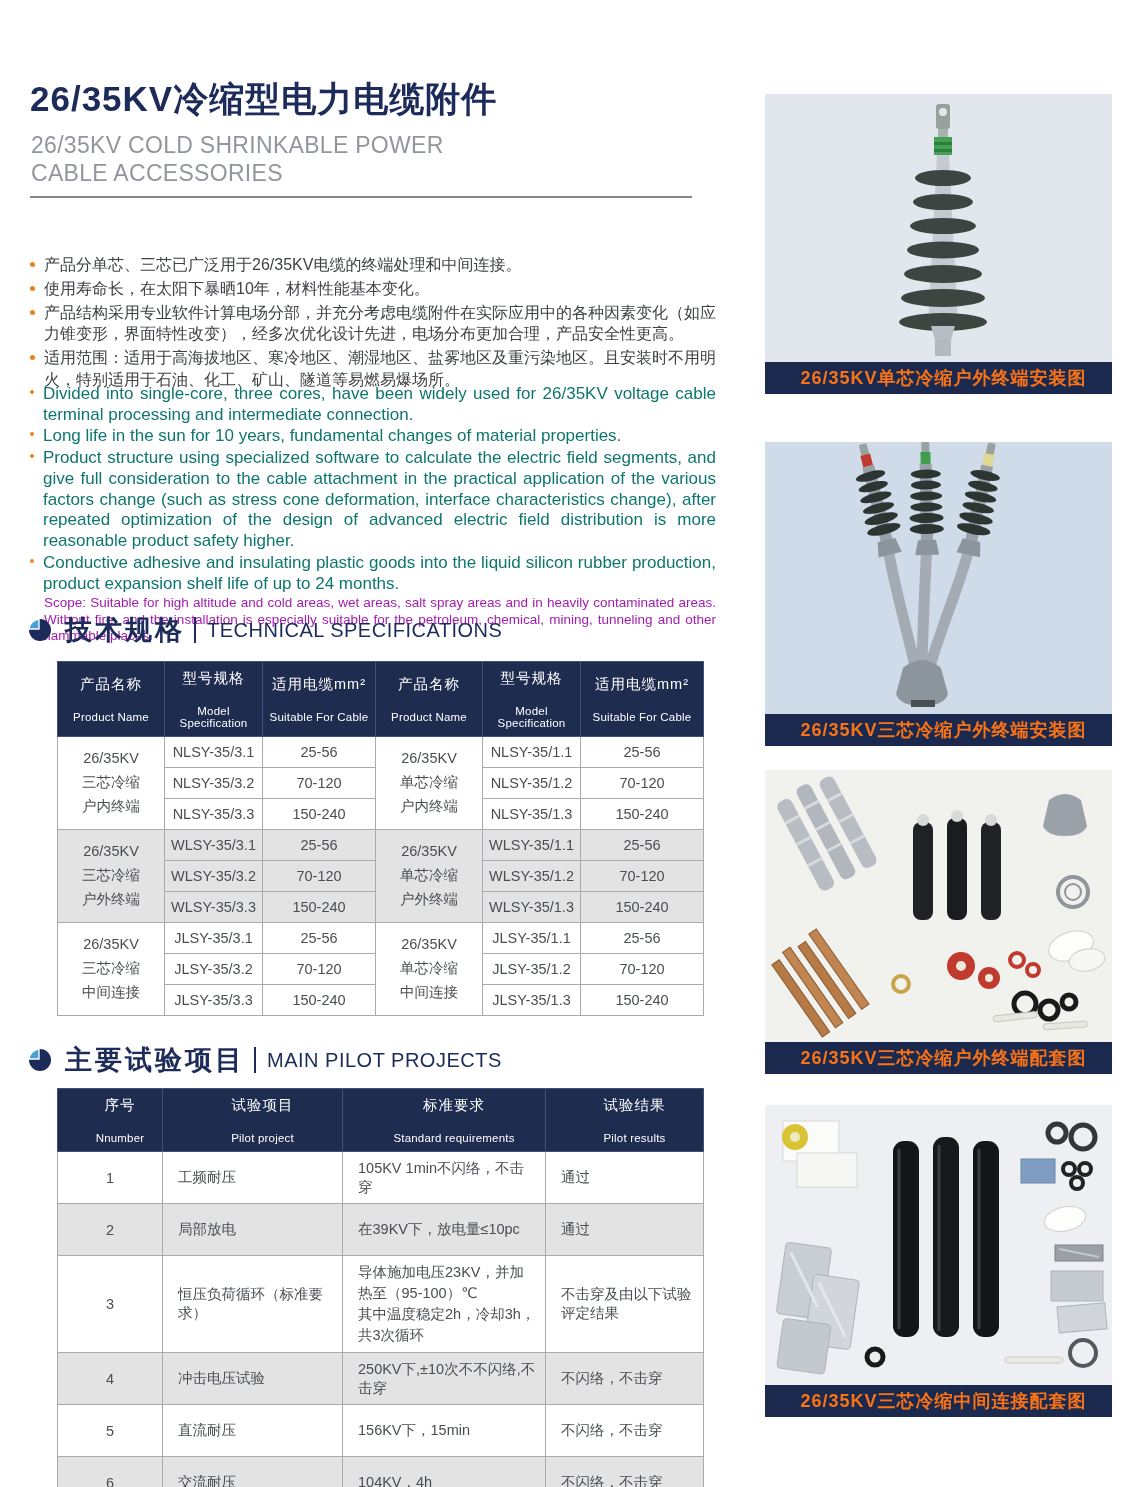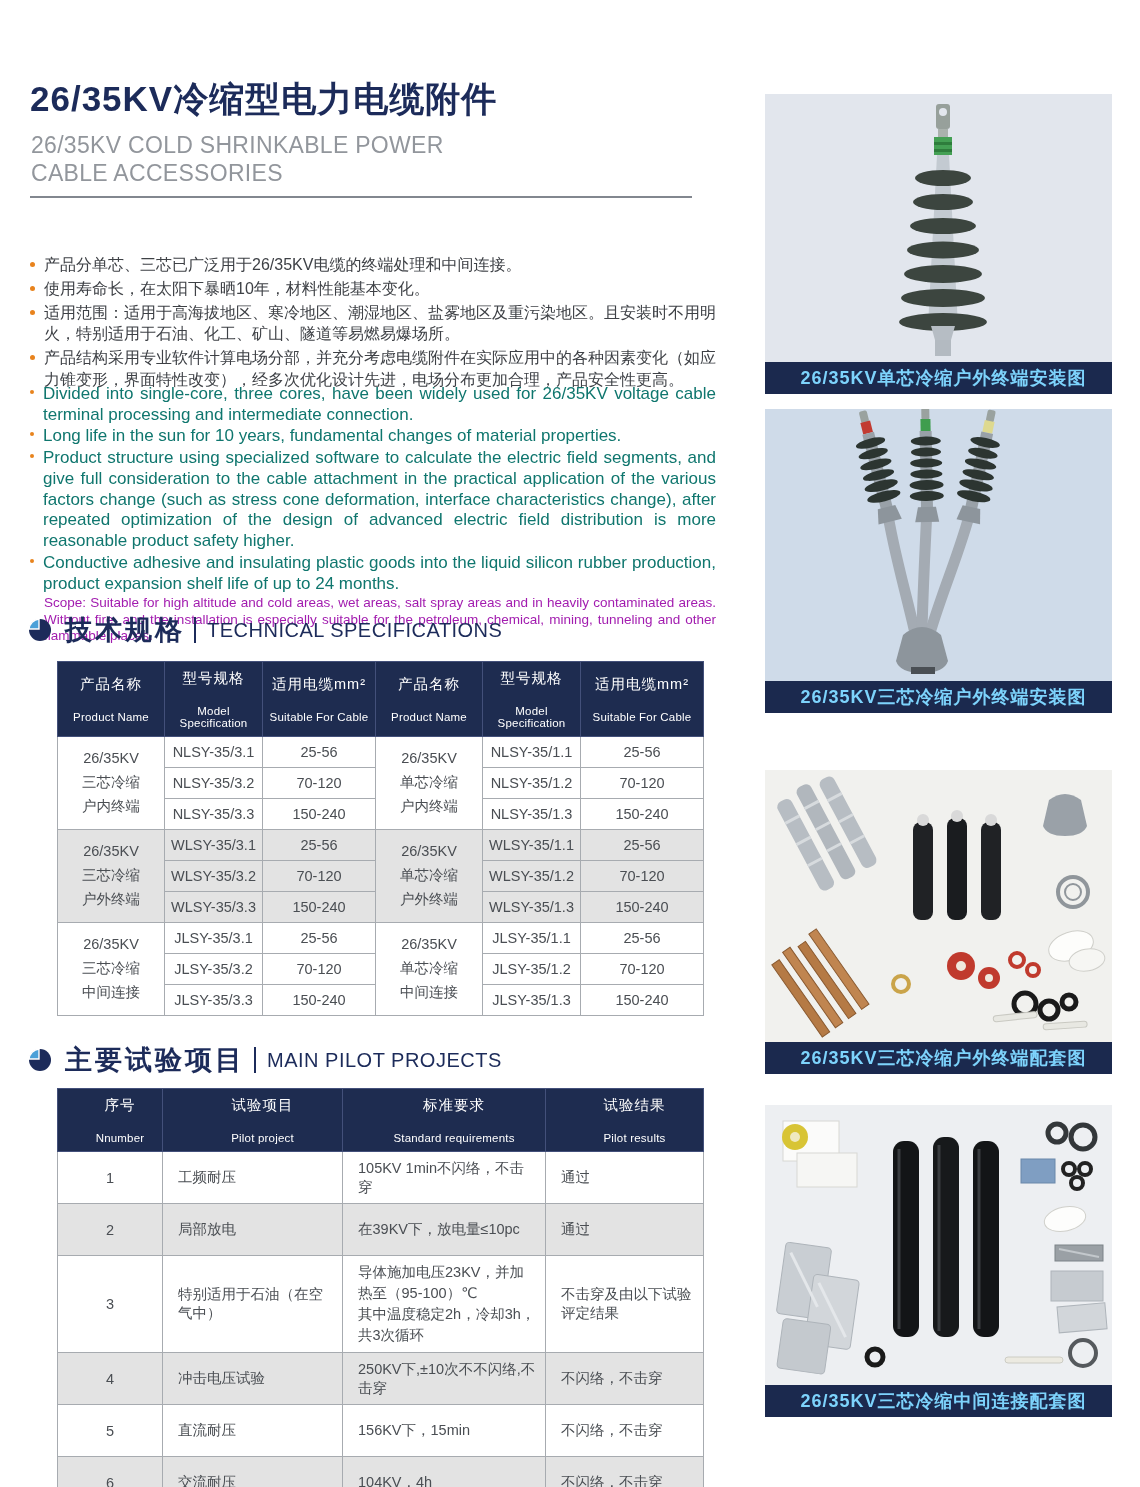--- a/index.html
+++ b/index.html
@@ -60,26 +60,26 @@
   .pilot th{height:50px;padding-left:22px;}
   .pilot td{border:1px solid var(--border_gray);font-size:14.5px;color:#4a4e53;
             height:52px;text-align:left;padding:6px 8px 6px 15px;background:#fff;}
   .pilot td.num{text-align:center;padding:0;}
   .pilot tr.alt td{background:var(--row_alt_gray);}
   .std-small{font-size:11.5px;line-height:1.45;border-radius:8px;}
 
   
   .figure{position:absolute;left:765px;width:357px;}
   .f1{top:94px;}
-  .f2{top:409px;}
+  .f2{top:442px;}
   .f3{top:770px;}
   .f4{top:1105px;text-align:center;}
   .photo{display:block;width:357px;}
   .caption{height:32px;background:var(--caption_bg);display:flex;align-items:center;
-           justify-content:center;color:#7dd3fc;font-size:18px;font-weight:bold;letter-spacing:1px;}
+           justify-content:center;color:#f97316;font-size:18px;font-weight:bold;letter-spacing:1px;}
 </style>
 </head>
 <body>
 
 <div class="page">
 
   <h1 class="title">26/35KV冷缩型电力电缆附件</h1>
   <div class="subtitle">
     <div>26/35KV COLD SHRINKABLE POWER</div>
     <div>CABLE ACCESSORIES</div>
@@ -90,25 +90,25 @@
     <li>
         <span class="dot"></span>
         <span>产品分单芯、三芯已广泛用于26/35KV电缆的终端处理和中间连接。</span>
       </li>
     <li>
         <span class="dot"></span>
         <span>使用寿命长，在太阳下暴晒10年，材料性能基本变化。</span>
       </li>
     <li>
         <span class="dot"></span>
+        <span>产品结构采用专业软件计算电场分部，并充分考虑电缆附件在实际应用中的各种因素变化（如应力锥变形，界面特性改变），经多次优化设计先进，电场分布更加合理，产品安全性更高。</span>
+      </li>
+    <li>
+        <span class="dot"></span>
         <span>适用范围：适用于高海拔地区、寒冷地区、潮湿地区、盐雾地区及重污染地区。且安装时不用明火，特别适用于石油、化工、矿山、隧道等易燃易爆场所。</span>
-      </li>
-    <li>
-        <span class="dot"></span>
-        <span>产品结构采用专业软件计算电场分部，并充分考虑电缆附件在实际应用中的各种因素变化（如应力锥变形，界面特性改变），经多次优化设计先进，电场分布更加合理，产品安全性更高。</span>
       </li>
   </ul>
 
   <ul class="bullets-en">
     <li>
         <span class="dot"></span>
         <span>Divided into single-core, three cores, have been widely used for 26/35KV voltage cable terminal processing and intermediate connection.</span>
       </li>
     <li>
         <span class="dot"></span>
@@ -309,21 +309,21 @@
         <td>通过</td>
       </tr>
       <tr class="alt">
         <td class="num">2</td>
         <td>局部放电</td>
         <td>在39KV下，放电量≤10pc</td>
         <td>通过</td>
       </tr>
       <tr>
         <td class="num">3</td>
-        <td>特别适用于石油（在空气中）</td>
+        <td>恒压负荷循环（标准要求）</td>
         <td class="std-small">
           <div>导体施加电压23KV，并加热至（95-100）℃</div>
           <div>其中温度稳定2h，冷却3h，共3次循环</div>
         </td>
         <td>不击穿及由以下试验评定结果</td>
       </tr>
       <tr class="alt">
         <td class="num">4</td>
         <td>冲击电压试验</td>
         <td>250KV下,±10次不不闪络,不击穿</td>

